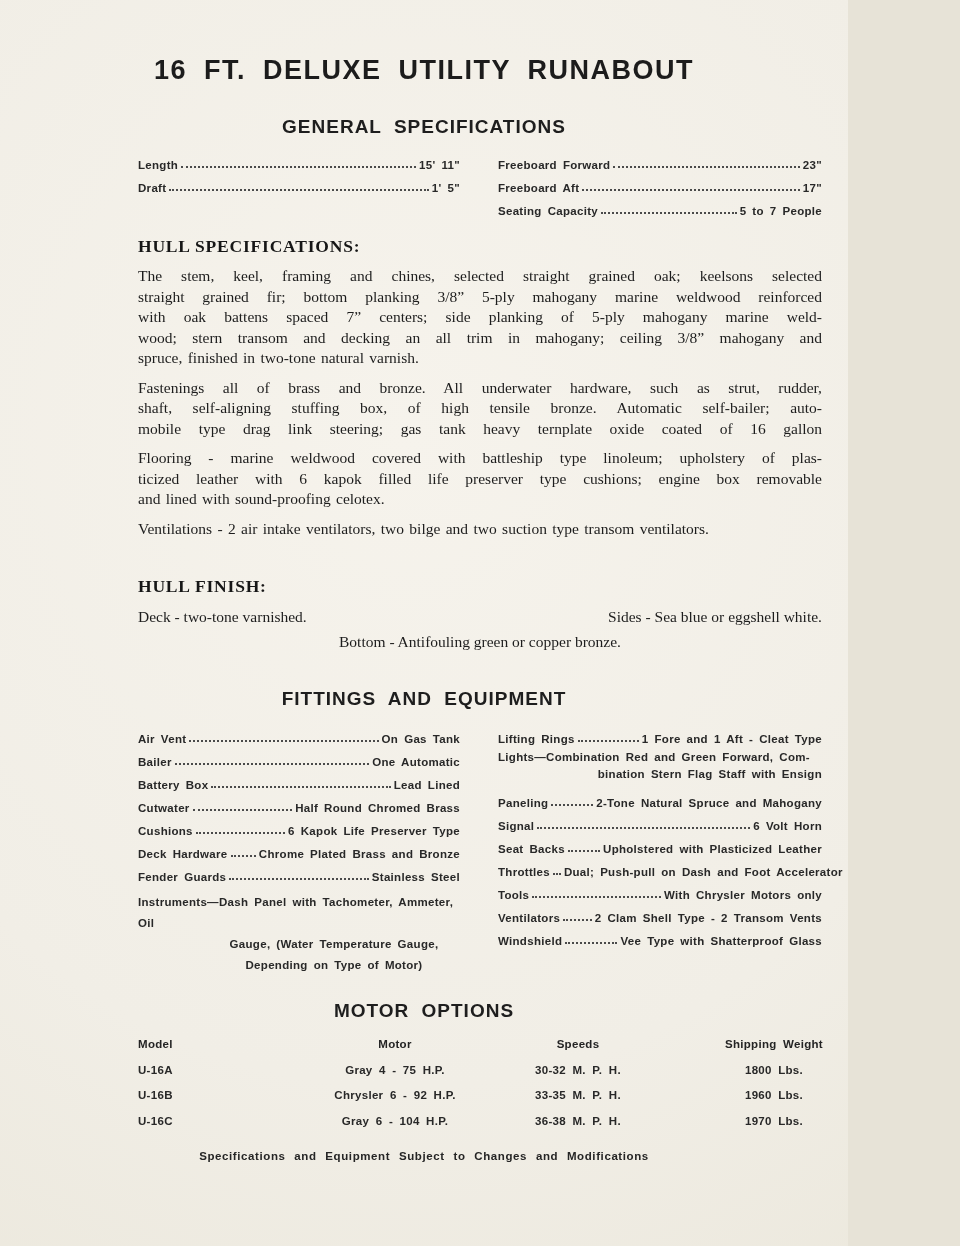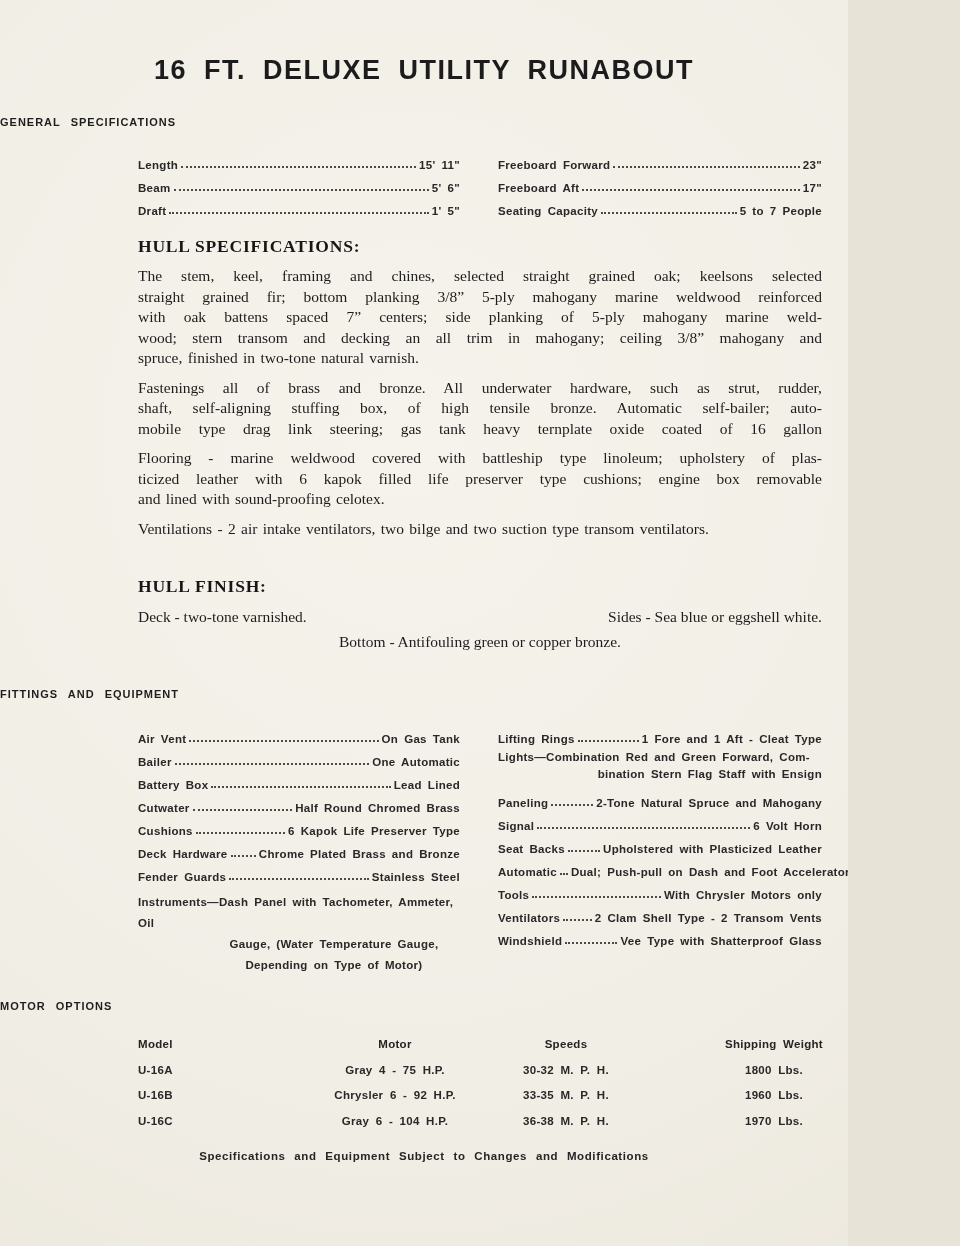--- a/index.html
+++ b/index.html
@@ -5,42 +5,42 @@
   html,body{margin:0;padding:0;background:#e7e3d7;}
   #page{
     position:relative;width:848px;height:1246px;overflow:hidden;
     background:radial-gradient(130% 95% at 48% 35%, #f6f3ec 0%, #f1eee6 55%, #e9e5d8 100%);
     color:#232323;
   }
   .abs{position:absolute;}
   .sans{font-family:"Liberation Sans",sans-serif;font-weight:700;color:#282828;}
   .serif{font-family:"Liberation Serif",serif;color:#1d1d1d;}
   .page-title{left:0;right:0;top:55px;text-align:center;font-size:27px;letter-spacing:1.5px;word-spacing:8px;color:#1c1c1c;}
-  .sec-head-sans{left:0;right:0;font-size:11px;letter-spacing:1px;word-spacing:6px;color:#1e1e1e;}
+  .sec-head-sans{left:0;right:0;text-align:center;font-size:19px;letter-spacing:1px;word-spacing:6px;color:#1e1e1e;}
   .cols{left:138px;width:684px;}
   .col-l{position:absolute;left:0;width:322px;}
   .col-r{position:absolute;left:360px;width:324px;}
   .fit-row{display:flex;align-items:flex-end;height:23px;font-size:11.5px;letter-spacing:0.3px;word-spacing:2.5px;white-space:nowrap;}
   .lead{flex:1;border-bottom:2px dotted #4a4a4a;margin:0 3px;transform:translateY(-3px);min-width:8px;}
   .serif-head{font-size:17.5px;font-weight:700;letter-spacing:0.8px;color:#161616;}
   .pblock{margin-top:9px;}
   .pline{font-size:15.5px;line-height:20.5px;word-spacing:1.5px;white-space:nowrap;}
   .pline.just{text-align:justify;text-align-last:justify;white-space:normal;height:20.5px;overflow:hidden;}
   .hf-row{display:flex;justify-content:space-between;font-size:15.5px;margin-top:11px;}
   .hf-bottom{text-align:center;font-size:15.5px;margin-top:7px;}
   .lights-block{margin:4px 0 3px 0;font-size:11.5px;letter-spacing:0.3px;word-spacing:2.5px;line-height:17px;}
   .lights-l2{text-align:right;}
   .instr{margin-top:9px;font-size:11.5px;letter-spacing:0.3px;word-spacing:2.5px;line-height:21px;}
   .instr .i2{text-align:center;padding-left:70px;}
   .motor-table{left:138px;width:684px;}
   .m-row{position:relative;height:25.5px;}
   .m-cell{position:absolute;font-size:11.5px;letter-spacing:0.3px;word-spacing:3px;white-space:nowrap;}
   .m-c0{left:0;}
   .m-c1{left:257px;transform:translateX(-50%);}
-  .m-c2{left:428px;transform:translateX(-50%);}
+  .m-c2{left:440px;transform:translateX(-50%);}
   .m-c3{left:636px;transform:translateX(-50%);}
   .m-head .m-cell{color:#242424;}
   .footer-line{left:0;right:0;top:1150px;text-align:center;font-size:11.5px;letter-spacing:0.6px;word-spacing:5px;color:#252525;}
 </style>
 </head>
 <body>
 
 <div id="page">
 
   <div class="abs sans page-title">16 FT. DELUXE UTILITY RUNABOUT</div>
@@ -48,25 +48,20 @@
   <div class="abs sans sec-head-sans" style="top:116px;">GENERAL SPECIFICATIONS</div>
 
   <div class="abs cols" style="top:148px;height:72px;">
     <div class="col-l">
       <div class="fit-row sans">
         <span>Length</span>
           <span class="lead"></span>
           <span>15'  11"</span>
       </div>
       <div class="fit-row sans">
-        <span>Beam</span>
-          <span class="lead"></span>
-          <span>5'  6"</span>
-      </div>
-      <div class="fit-row sans">
         <span>Draft</span>
           <span class="lead"></span>
           <span>1'  5"</span>
       </div>
     </div>
     <div class="col-r">
       <div class="fit-row sans">
         <span>Freeboard Forward</span>
           <span class="lead"></span>
           <span>23"</span>
@@ -186,21 +181,21 @@
         <span>Signal</span>
           <span class="lead"></span>
           <span>6 Volt Horn</span>
       </div>
       <div class="fit-row">
         <span>Seat Backs</span>
           <span class="lead"></span>
           <span>Upholstered with Plasticized Leather</span>
       </div>
       <div class="fit-row">
-        <span>Automatic</span>
+        <span>Throttles</span>
           <span class="lead"></span>
           <span>Dual; Push-pull on Dash and Foot Accelerator</span>
       </div>
       <div class="fit-row">
         <span>Tools</span>
           <span class="lead"></span>
           <span>With Chrysler Motors only</span>
       </div>
       <div class="fit-row">
         <span>Ventilators</span>

